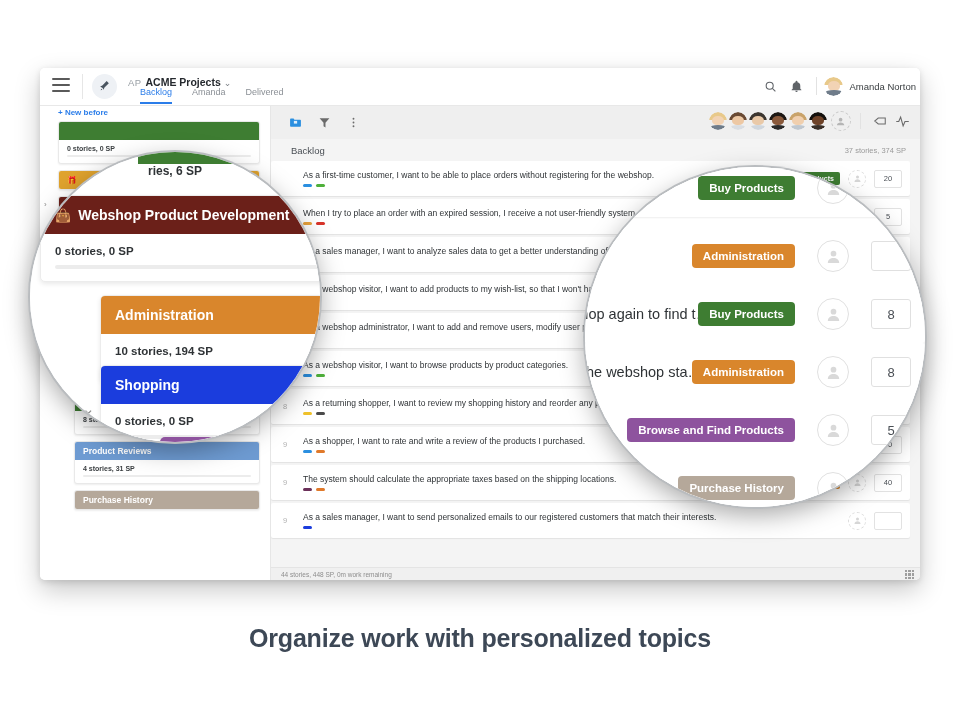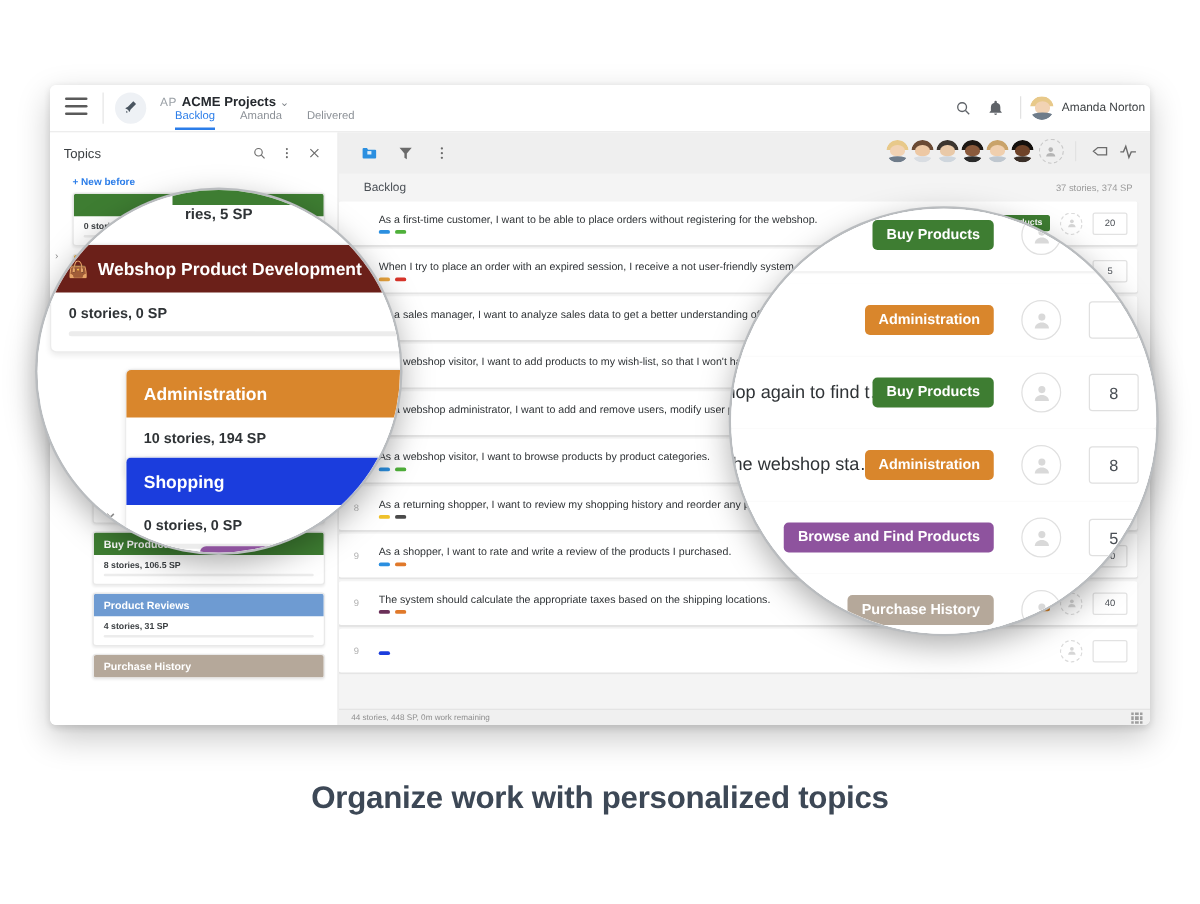--- a/index.html
+++ b/index.html
@@ -185,41 +185,20 @@
               </div>
           </div>
           <div class="nm">Amanda Norton</div>
         </div>
       </div>
     </div>
 
     <div class="appbody">
 
       <div class="topics">
-        <div class="topics-head">
-          <div class="ttl">Topics</div>
-          <div class="hicon">
-            <svg viewBox="0 0 24 24" fill="none" stroke="#6b6b6b" stroke-width="2">
-                <circle cx="10.5" cy="10.5" r="6.5"></circle>
-                <path d="M15.5 15.5L21 21"></path>
-              </svg>
-          </div>
-          <div class="hicon">
-            <svg viewBox="0 0 24 24" fill="#6b6b6b">
-                <circle cx="12" cy="5" r="1.8"></circle>
-                <circle cx="12" cy="12" r="1.8"></circle>
-                <circle cx="12" cy="19" r="1.8"></circle>
-              </svg>
-          </div>
-          <div class="hicon">
-            <svg viewBox="0 0 24 24" fill="none" stroke="#6b6b6b" stroke-width="2">
-                <path d="M5 5l14 14M19 5L5 19"></path>
-              </svg>
-          </div>
-        </div>
         <div class="newtopic">+ New before</div>
         <div id="topiccards">
             <div class="tcard">
               <div class="bar" style="background: rgb(62, 125, 50);">
                 <span></span>
               </div>
               <div class="meta">0 stories, 0 SP</div>
               <div class="prog"></div>
             </div>
             <div class="tcard" style="padding-bottom: 0px;">
@@ -462,20 +441,21 @@
                 <svg viewBox="0 0 24 24">
                   <circle cx="12" cy="8" r="4"></circle>
                   <path d="M4 21c0-4.4 3.6-7 8-7s8 2.6 8 7z"></path>
                 </svg>
               </div>
               <div class="sp">40</div>
             </div>
             <div class="srow">
               <div class="num">9</div>
               <div class="txtwrap">
+                <div class="txt">As a sales manager, I want to send personalized emails to our registered customers that match their interests.</div>
                 <div class="dots">
                   <i style="background: rgb(27, 61, 221);"></i>
                 </div>
               </div>
               <div class="avaph">
                 <svg viewBox="0 0 24 24">
                   <circle cx="12" cy="8" r="4"></circle>
                   <path d="M4 21c0-4.4 3.6-7 8-7s8 2.6 8 7z"></path>
                 </svg>
               </div>
@@ -560,21 +540,21 @@
         <svg viewBox="0 0 24 24" style="width:15px;height:15px;fill:none;stroke:#6b6b6b;stroke-width:1.8">
             <path d="M2 12h4l3-7 4 14 3-7h6"></path>
           </svg>
       </div>
     </div>
   </div>
 
   <div class="lens" id="lensL">
     <div class="pad">
       <div style="position:absolute;left:108px;top:-22px;width:200px;height:34px;background:#3e7d32;border-radius:6px 6px 0 0;"></div>
-      <div style="position:absolute;left:118px;top:12px;font-size:12px;font-weight:bold;color:#2f3336;">ries, 5 SP</div>
+      <div style="position:absolute;left:118px;top:12px;font-size:12px;font-weight:bold;color:#2f3336;">ries, 6 SP</div>
 
       <div class="zc" id="zcard0" style="left:10px;top:43px;width:300px;">
         <div class="zbar" style="background:#6b2019">
           <span class="emo">👜</span>
           <span>Webshop Product Development</span>
         </div>
         <div class="zmeta">0 stories, 0 SP</div>
         <div class="zprog"></div>
       </div>
       <div class="zchev" style="left:-6px;top:78px">⌄</div>

